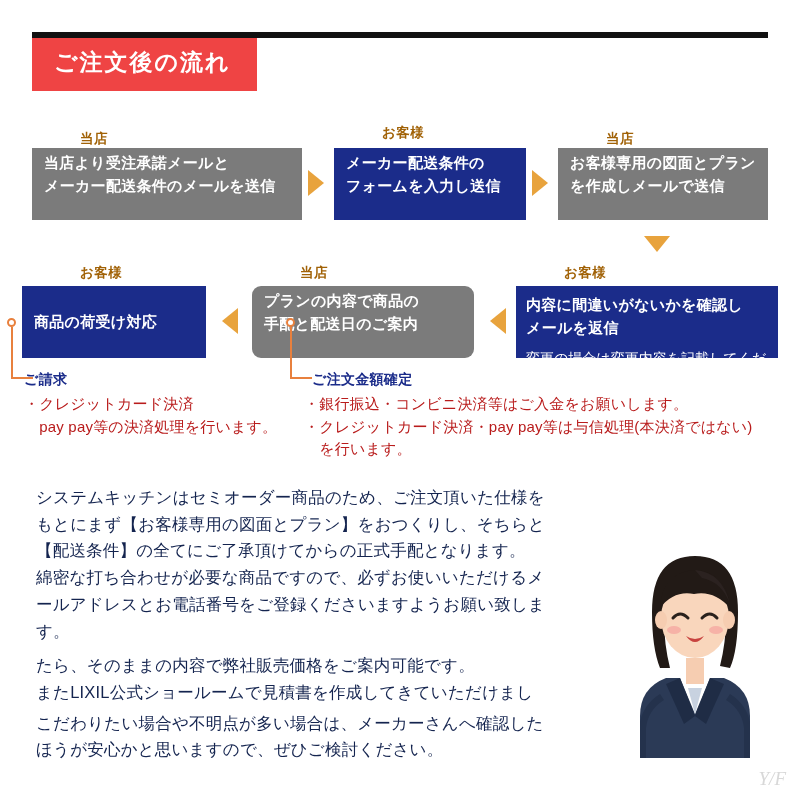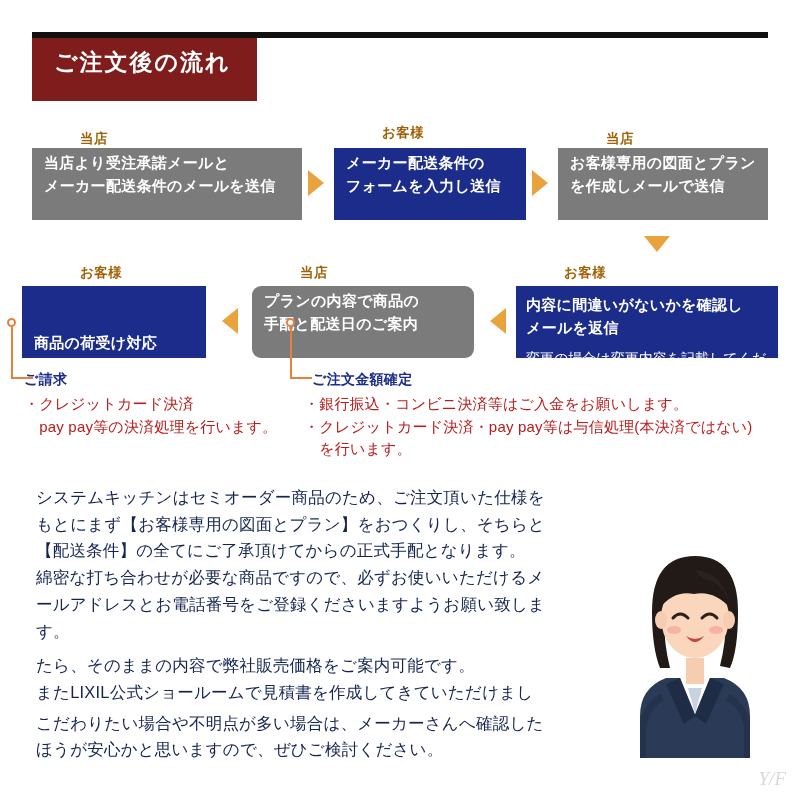--- a/index.html
+++ b/index.html
@@ -26,26 +26,26 @@
     left: 32px;
     top: 32px;
     width: 736px;
     height: 6px;
     background: #111111;
   }
   .title-box {
     position: absolute;
     left: 32px;
     top: 38px;
-    background: #7f1d1d;
+    background: #ef4444;
     color: #ffffff;
     font-size: 23px;
     font-weight: bold;
     letter-spacing: 2px;
-    padding: 12px 26px 26px 22px;
+    padding: 12px 26px 16px 22px;
     line-height: 1.1;
   }
   
   .step-label {
     position: absolute;
     font-size: 13.5px;
     font-weight: bold;
     color: #a16207;
     letter-spacing: 0.5px;
     margin-left: 48px;
@@ -178,21 +178,21 @@
 
   <div class="step-label" style="left:558px; top:130px;">当店</div>
   <div class="flow-box gray" style="left:558px; top:148px; width:210px; height:72px;">
     <span style="white-space:pre-line;">お客様専用の図面とプラン
 を作成しメールで送信</span>
   </div>
 
   <div class="arrow-down" style="left:644px; top:236px;"></div>
 
   <div class="step-label" style="left:32px; top:264px;">お客様</div>
-  <div class="flow-box navy" style="left:22px; top:286px; width:184px; height:72px; display:flex; align-items:flex-end;">
+  <div class="flow-box navy" style="left:22px; top:286px; width:184px; height:72px; display:flex; align-items:center;">
     <span style="white-space:pre-line;">商品の荷受け対応</span>
   </div>
 
   <div class="arrow-left" style="left:222px; top:308px;"></div>
 
   <div class="step-label" style="left:252px; top:264px;">当店</div>
   <div class="flow-box gray" style="left:252px; top:286px; width:222px; height:72px;border-radius:9px;">
     <span style="white-space:pre-line;">プランの内容で商品の
 手配と配送日のご案内</span>
   </div>

